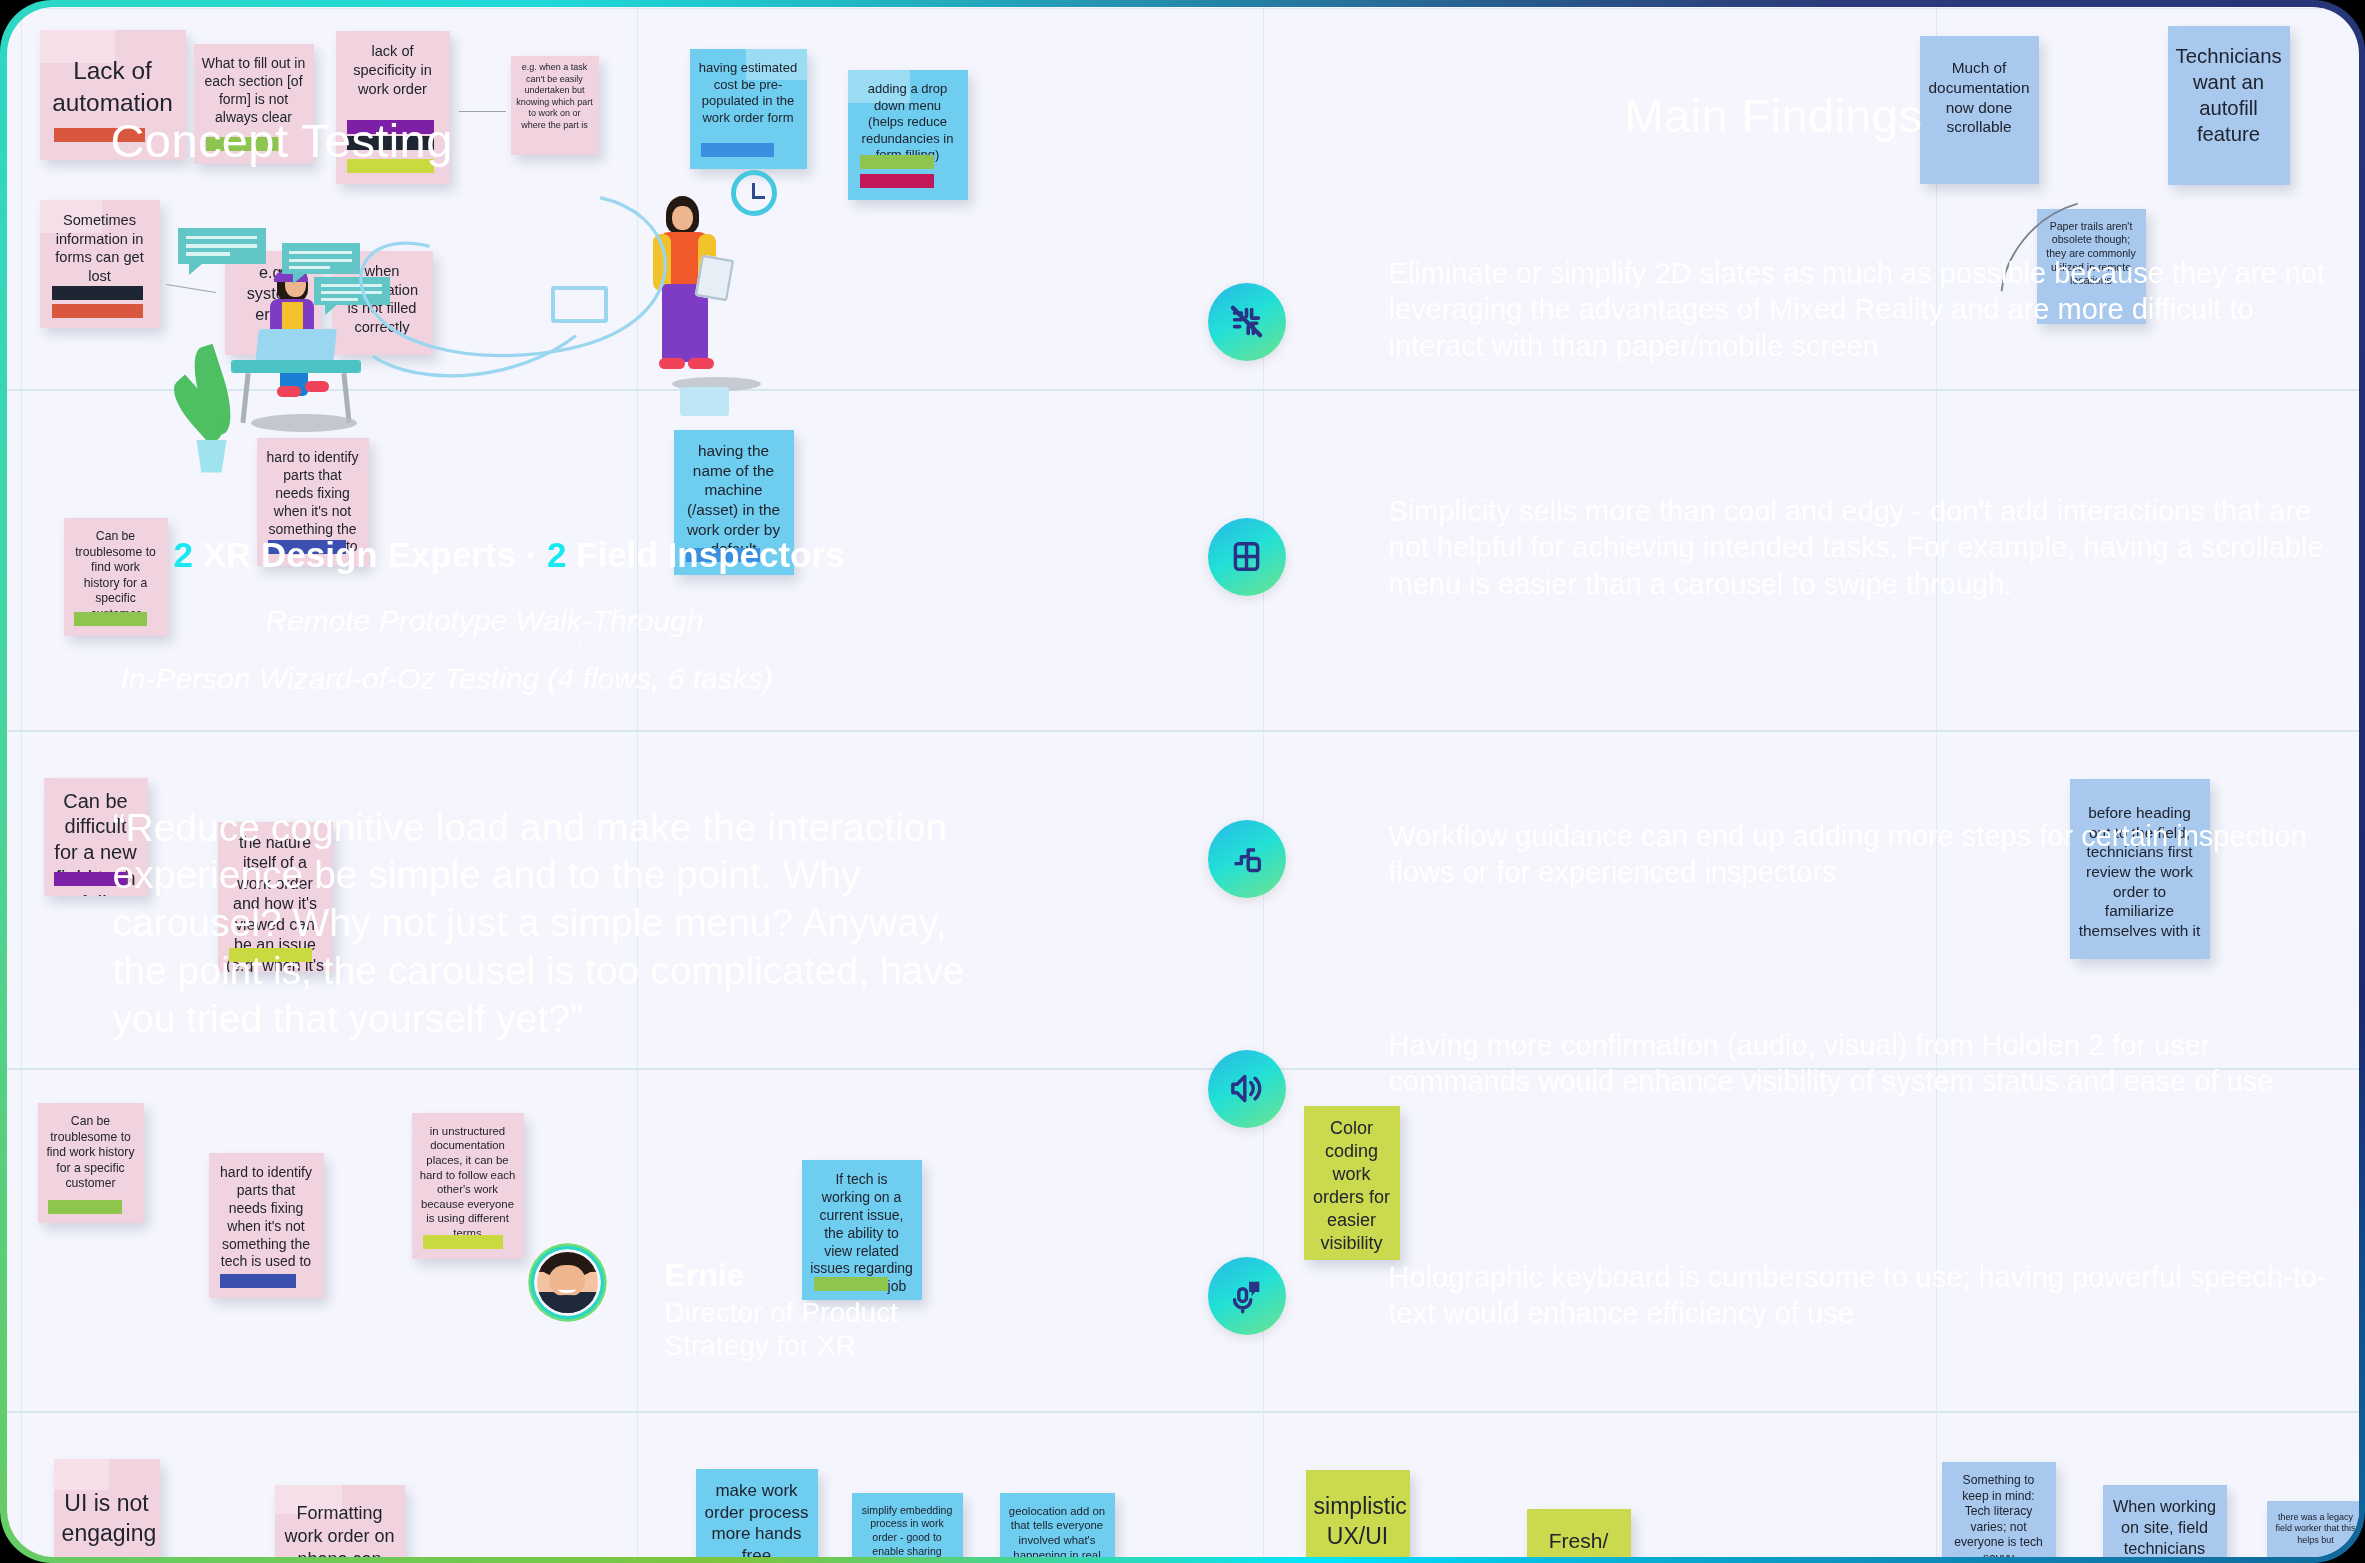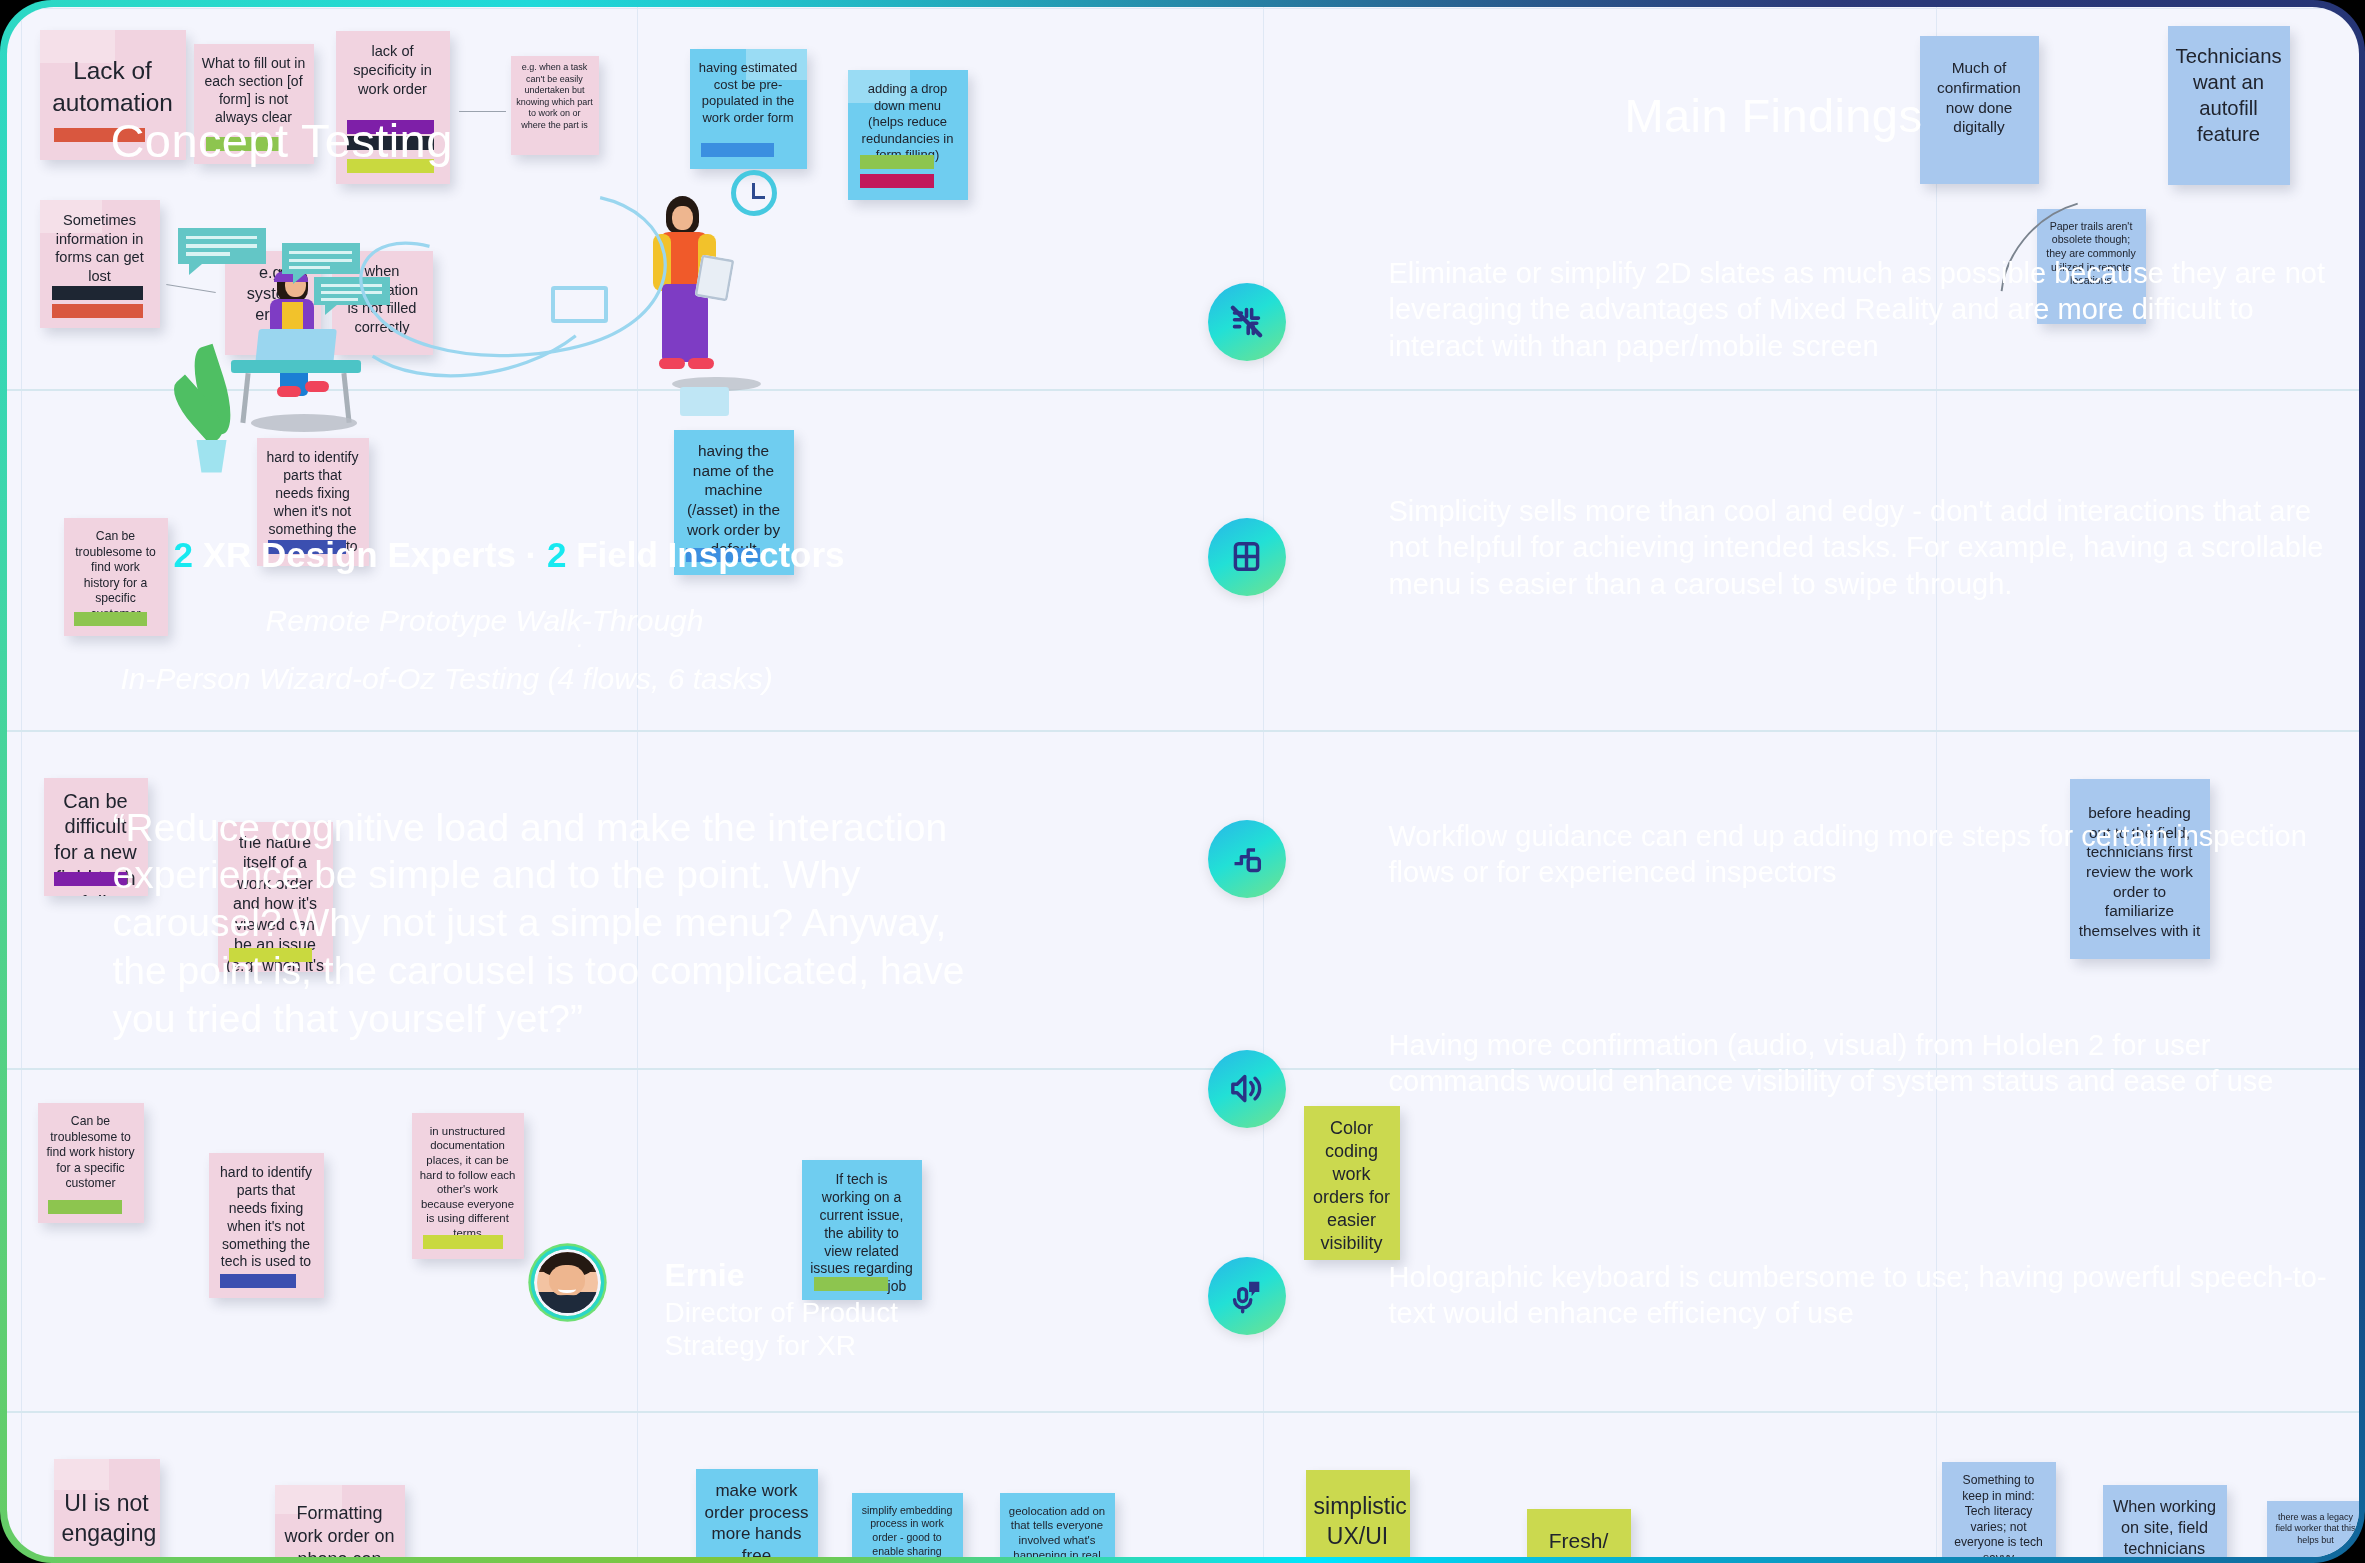--- a/index.html
+++ b/index.html
@@ -228,21 +228,21 @@
 
   <div class="note blue" style="left:845px;top:1486px;width:111px;height:106px;font-size:10.6px;">
     <div style="position:relative;">simplify embedding process in work order - good to enable sharing between techs</div>
   </div>
 
   <div class="note blue" style="left:993px;top:1486px;width:115px;height:106px;font-size:11.4px;">
     <div style="position:relative;">geolocation add on that tells everyone involved what's happening in real time</div>
   </div>
 
   <div class="note blue2" style="left:1913px;top:29px;width:119px;height:148px;font-size:15.4px;">
-    <div style="position:relative;padding-top:11.4px;">Much of confirmation now done digitally</div>
+    <div style="position:relative;padding-top:11.4px;">Much of documentation now done scrollable</div>
   </div>
 
   <div class="note blue2" style="left:2161px;top:19.5px;width:122px;height:159px;font-size:20.3px;">
     <div style="position:relative;padding-top:6.5px;">Technicians want an autofill feature</div>
   </div>
 
   <div class="note blue2" style="left:2030px;top:202px;width:109px;height:115px;font-size:10.6px;">
     <div style="position:relative;">Paper trails aren't obsolete though; they are commonly utilized in remote locations</div>
   </div>
 

